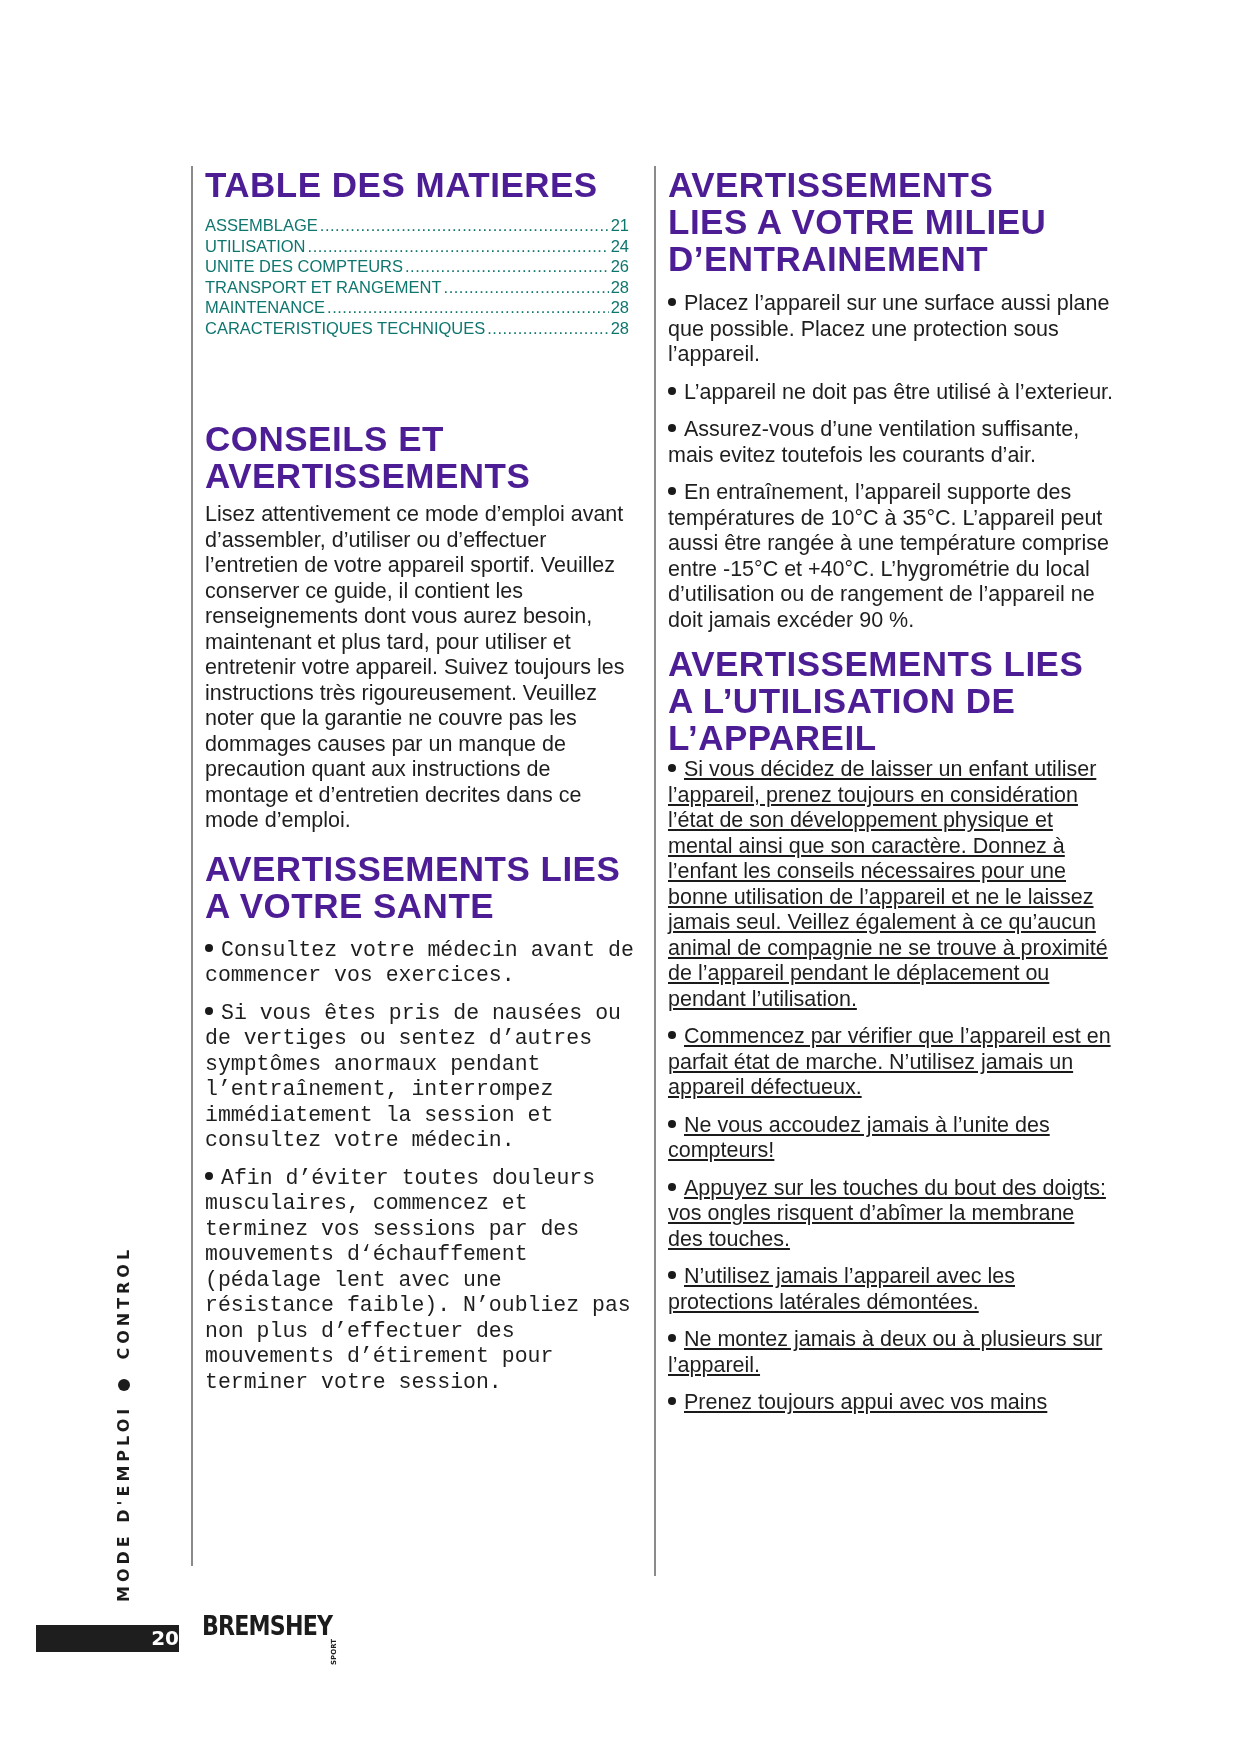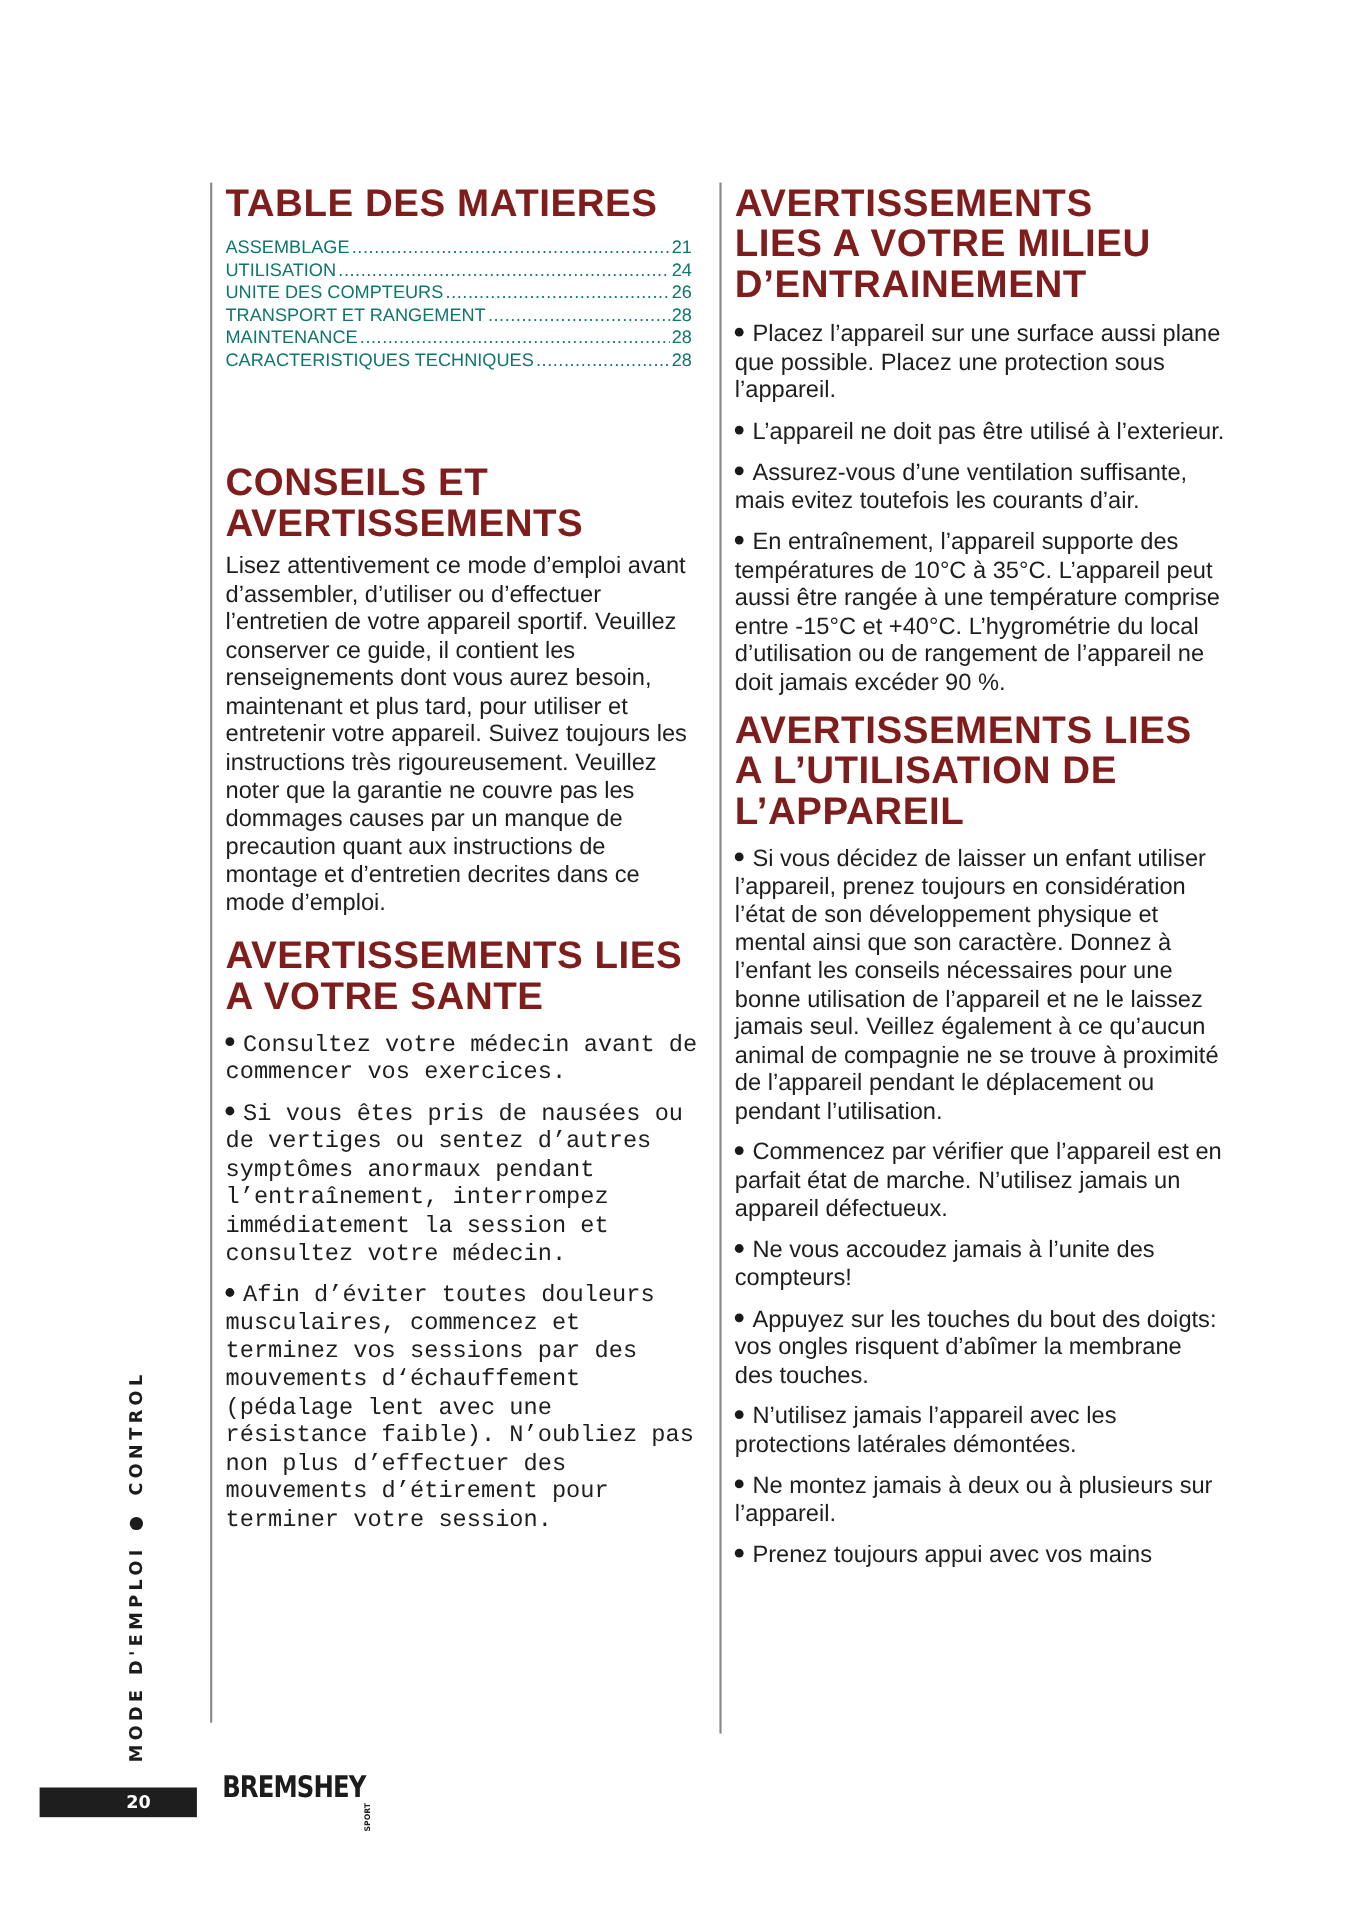--- a/index.html
+++ b/index.html
@@ -10,21 +10,21 @@
     }
     .col {
       position: absolute; top: 166px;
       border-left: 2px solid #8a8a8a;
       padding-left: 12px;
       box-sizing: border-box;
     }
     .col-left { left: 191px; width: 446px; height: 1400px; }
     .col-right { left: 654px; width: 460px; height: 1410px; }
     h1, h2 {
-      margin: 0; font-weight: bold; color: #7f1d1d;
+      margin: 0; font-weight: bold; color: #4c1d95;
       font-size: 35px; line-height: 37px; letter-spacing: 0.5px;
     }
     .toc { margin-top: 12px; font-size: 16.5px; line-height: 20.5px; color: #0f766e; }
     .toc-row { display: flex; align-items: baseline; width: 424px; }
     .toc-label { white-space: nowrap; }
     .toc-dots { flex: 1; overflow: hidden; white-space: nowrap; margin: 0 2px; }
     .toc-dots::after { content: "......................................................................................................................................"; letter-spacing: 0.5px; }
     .toc-page { white-space: nowrap; }
     p { margin: 0; font-size: 21.5px; line-height: 25.5px; color: #1e1e1e; }
     .bullet { margin-bottom: 12px; }
@@ -33,22 +33,22 @@
     .vertical-label {
       position: absolute; left: 114px; top: 1602px;
       transform-origin: left top; transform: rotate(-90deg);
       font-family: "DejaVu Sans", sans-serif; font-weight: bold;
       font-size: 16px; letter-spacing: 4px; white-space: nowrap; color: #1c1c1c;
     }
     .vertical-label .sep-dot { display: inline-block; width: 12px; height: 12px; border-radius: 50%; background: #1c1c1c; vertical-align: middle; margin: 0 10px 2px 4px; }
     .page-num-bar {
       position: absolute; left: 36px; top: 1625px; width: 143px; height: 27px;
       background: #1e1e1e; color: #fff; text-align: right; box-sizing: border-box;
-      padding-right: 42px; font-family: "DejaVu Sans", sans-serif; font-weight: bold;
-      font-size: 16px; line-height: 27px;
+      font-family: "DejaVu Sans", sans-serif; font-weight: bold;
+      font-size: 20px; line-height: 27px;
     }
     .logo { position: absolute; left: 202px; top: 1612px; height: 44px; display: flex; align-items: flex-end; flex-direction: column; }
     .logo-text {
       font-family: "DejaVu Sans", sans-serif; font-weight: bold; font-size: 27px;
       letter-spacing: -1px; color: #1c1c1c; transform: scaleX(0.82); transform-origin: left bottom;
       line-height: 27px; display: inline-block; width: 136px;
     }
     .logo-figure { width: 30px; height: 42px; position: relative; }
     .logo-sport { font-size: 7px; font-weight: bold; writing-mode: vertical-rl; transform: rotate(180deg); color: #1c1c1c; margin-left: 1px; height: 26px; font-family: "DejaVu Sans", sans-serif; }
   </style>
@@ -125,21 +125,21 @@
       <p class="bullet"><span class="dot"></span><span>En entraînement, l’appareil supporte des températures de 10°C à 35°C. L’appareil peut aussi être rangée à une température comprise entre -15°C et +40°C. L’hygrométrie du local d’utilisation ou de rangement de l’appareil ne doit jamais excéder 90 %.</span></p>
     </div>
   </div>
 
   <div class="section" style="margin-top:8px;">
     <h2>
       <span>AVERTISSEMENTS LIES</span><br>
       <span>A L’UTILISATION DE</span><br>
       <span>L’APPAREIL</span>
     </h2>
-    <div style="margin-top:12px;">
+    <div style="margin-top:1px;text-decoration:underline;">
       <p class="bullet"><span class="dot"></span><span>Si vous décidez de laisser un enfant utiliser l’appareil, prenez toujours en considération l’état de son développement physique et mental ainsi que son caractère. Donnez à l’enfant les conseils nécessaires pour une bonne utilisation de l’appareil et ne le laissez jamais seul. Veillez également à ce qu’aucun animal de compagnie ne se trouve à proximité de l’appareil pendant le déplacement ou pendant l’utilisation.</span></p>
       <p class="bullet"><span class="dot"></span><span>Commencez par vérifier que l’appareil est en parfait état de marche. N’utilisez jamais un appareil défectueux.</span></p>
       <p class="bullet"><span class="dot"></span><span>Ne vous accoudez jamais à l’unite des compteurs!</span></p>
       <p class="bullet"><span class="dot"></span><span>Appuyez sur les touches du bout des doigts: vos ongles risquent d’abîmer la membrane des touches.</span></p>
       <p class="bullet"><span class="dot"></span><span>N’utilisez jamais l’appareil avec les protections latérales démontées.</span></p>
       <p class="bullet"><span class="dot"></span><span>Ne montez jamais à deux ou à plusieurs sur l’appareil.</span></p>
       <p class="bullet"><span class="dot"></span><span>Prenez toujours appui avec vos mains</span></p>
     </div>
   </div>
 </div>

